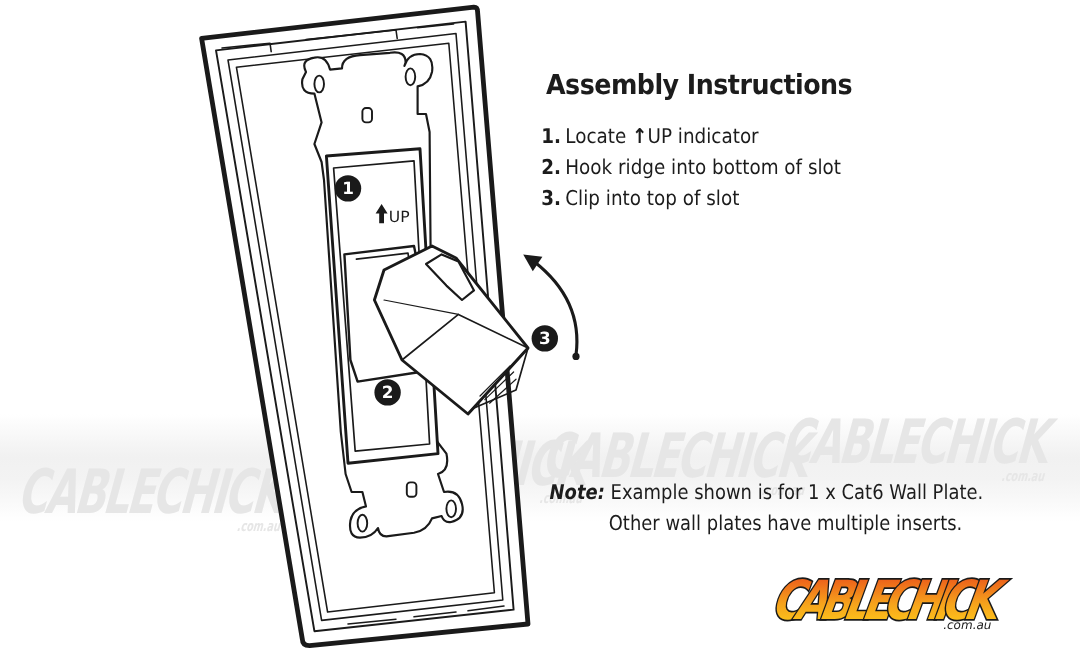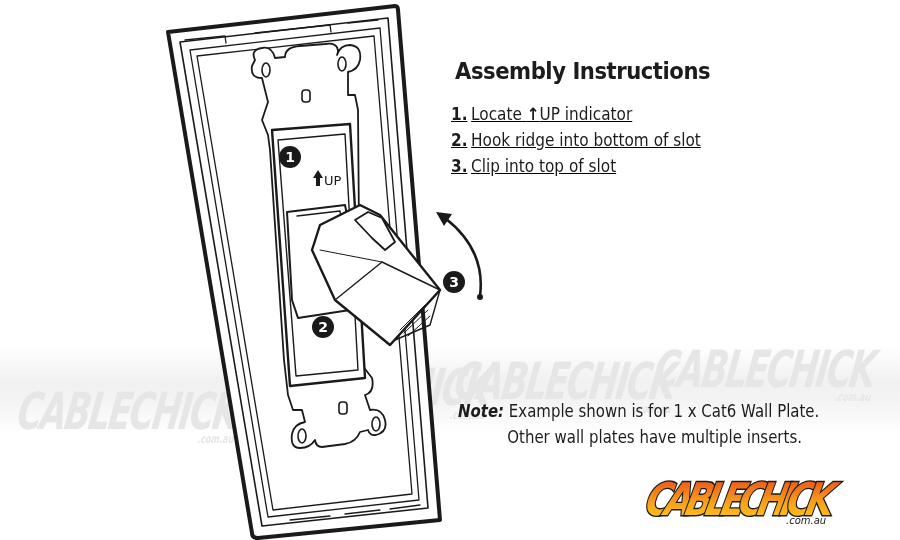--- a/index.html
+++ b/index.html
@@ -2,21 +2,21 @@
 <html><head>
 <meta charset="utf-8">
 <style>
   html, body { margin: 0; padding: 0; }
   body { width: 900px; height: 540px; background: #ffffff; position: relative; overflow: hidden; font-family: "DejaVu Sans", "Liberation Sans", sans-serif; }
   .band { position: absolute; left: 0; top: 345px; width: 900px; height: 90px; background: linear-gradient(180deg, rgba(240,240,240,0) 0%, #f1f1f1 40%, #f3f3f3 60%, rgba(245,245,245,0) 100%); }
   .wm { position: absolute; color: #e6e6e6; font-weight: bold; font-style: italic; font-size: 34px; letter-spacing: -2px; transform: skewX(-8deg) scaleY(1.5); font-family: "DejaVu Sans", sans-serif; }
   .wm small { display:block; font-size: 8px; letter-spacing: 0; text-align: right; margin-top:-6px; }
   .illus { position: absolute; left: 0; top: 0; }
   .title { position: absolute; left: 455px; top: 58px; font-size: 23px; font-weight: bold; color: #1c1c1c; letter-spacing: -0.5px; font-family: "DejaVu Sans", sans-serif; transform: scaleX(0.92); transform-origin: left; }
-  .steps { position: absolute; left: 451px; top: 101px; list-style: none; margin: 0; padding: 0; text-decoration: underline; }
+  .steps { position: absolute; left: 451px; top: 101px; list-style: none; margin: 0; padding: 0; }
   .steps li { font-size: 17px; line-height: 26px; color: #1c1c1c; font-family: "DejaVu Sans", sans-serif; transform: scaleX(0.9); transform-origin: left; white-space: nowrap; }
   .steps .num { font-weight: bold; margin-right: 4px; }
   .note { position: absolute; left: 458px; top: 398px; font-size: 17px; line-height: 26px; color: #1c1c1c; font-family: "DejaVu Sans", sans-serif; transform: scaleX(0.88); transform-origin: left; white-space: nowrap; }
   .note b { font-style: italic; }
   .note .l2 { padding-left: 56px; }
   .logo { position: absolute; left: 640px; top: 458px; }
 </style>
 </head>
 <body>
 

